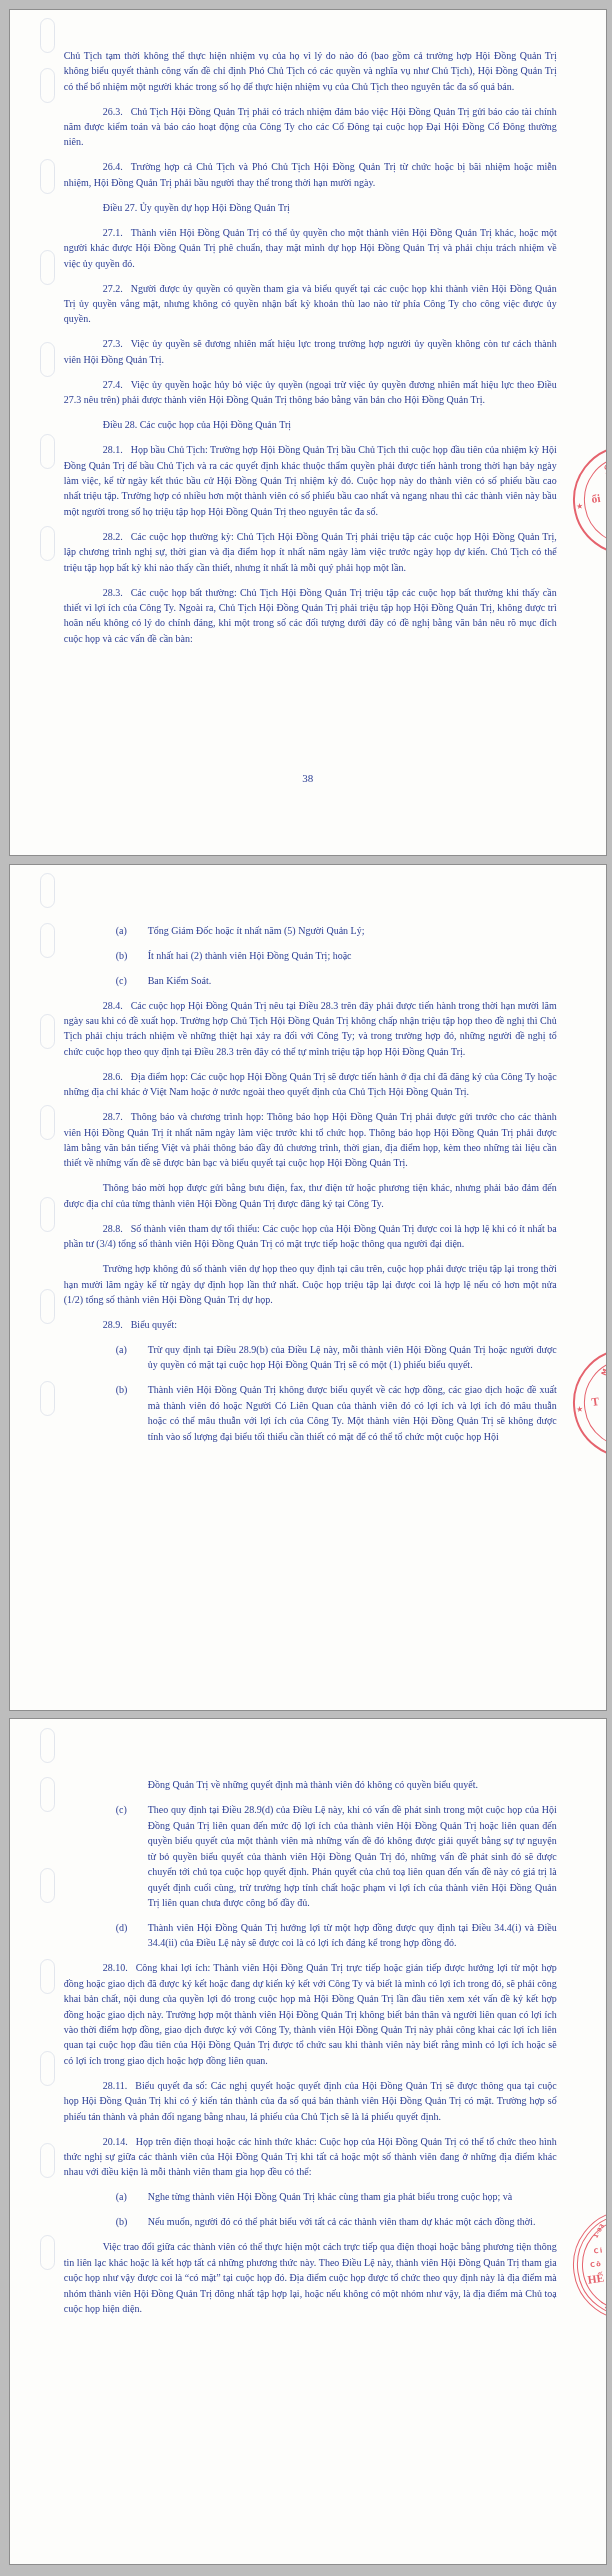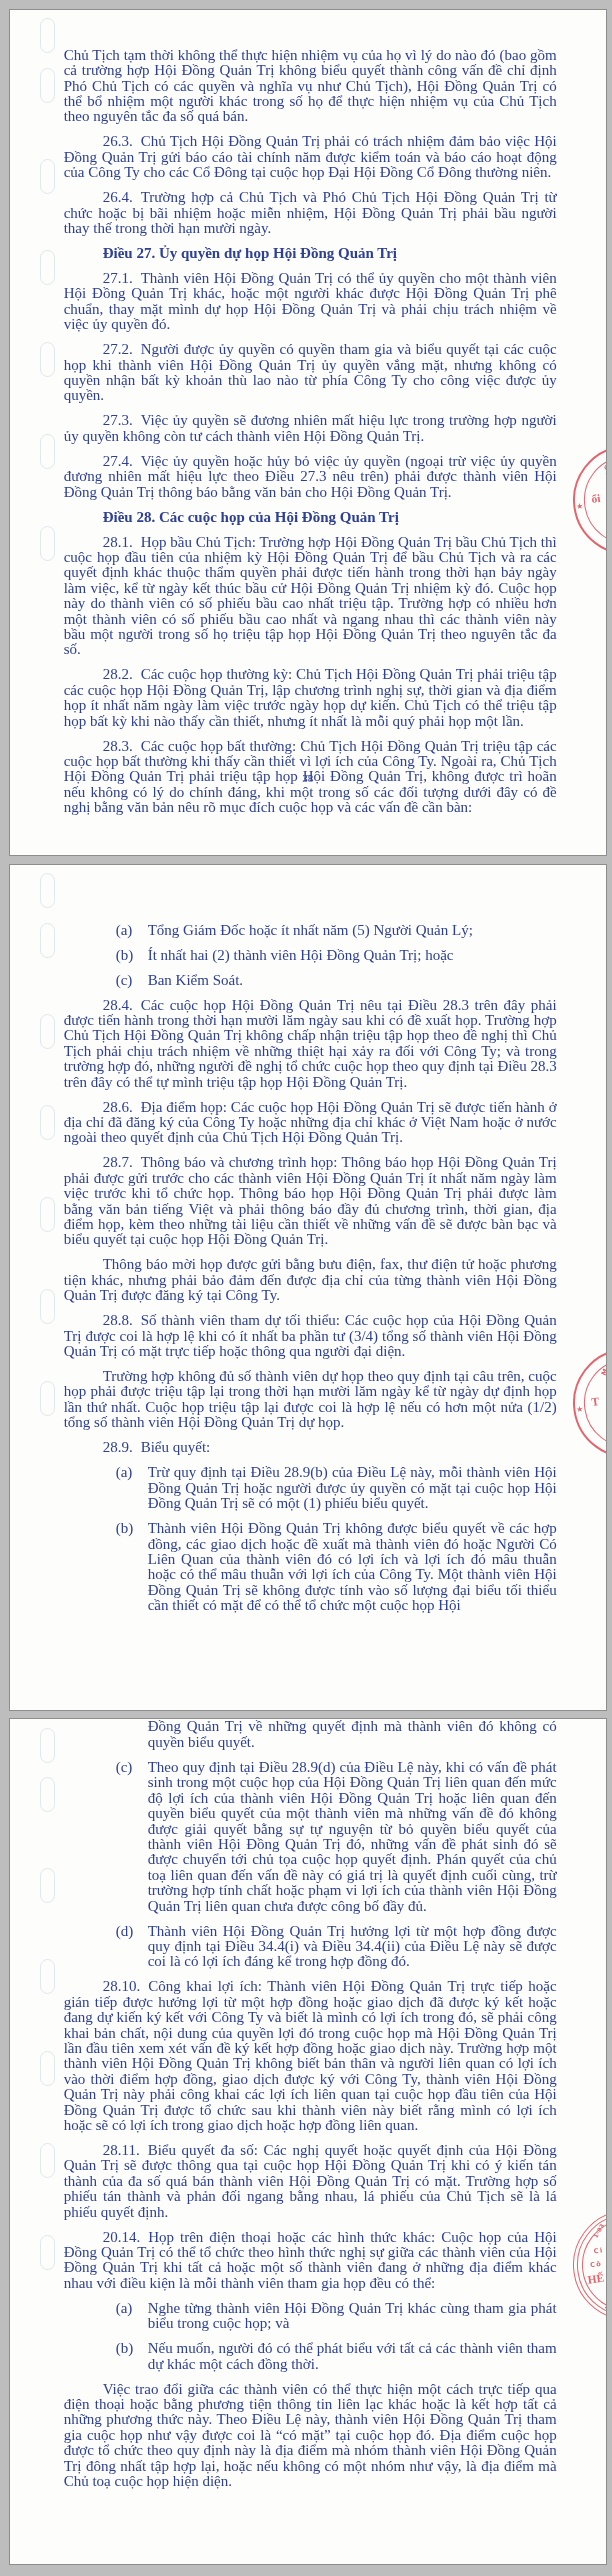--- a/index.html
+++ b/index.html
@@ -9,25 +9,25 @@
     padding:8.7px 4.4px 9.6px 8.7px;position:relative;overflow:hidden;
     font-family:"Liberation Serif","DejaVu Serif",serif;
   }
   .page{
     width:598px;height:847px;background:#fdfdfb;border:0.9px solid #8d8d8d;
     margin-bottom:7.9px;position:relative;overflow:hidden;
   }
   .page:last-child{margin-bottom:0}
   .content{
     position:absolute;left:54px;right:49px;top:0;
-    color:#2e4095;font-size:15px;line-height:15.4px;text-align:justify;
+    color:#2e4095;font-size:10px;line-height:15.4px;text-align:justify;
   }
   .blk{margin-bottom:9.6px}
   .para.indent{text-indent:39px}
-  .heading{font-weight:bold;text-indent:39px}
+  .heading{font-weight:normal;text-indent:39px}
   .nlabel{margin-right:8px}
   .sub{position:relative;padding-left:84px}
   .sub .slabel{position:absolute;left:52px;text-indent:0}
   .contsub{margin-left:84px}
   .pageno{
     position:absolute;top:762px;left:0;right:0;text-align:center;
     color:#2e4095;font-size:11px;
   }
   .bindmark{
     position:absolute;left:30px;width:15px;height:35px;
@@ -118,21 +118,21 @@
       </div>
     </div>
     <div class="page">
       <div class="bindmark" style="top: 8.7px;"></div>
       <div class="bindmark" style="top: 58px;"></div>
       <div class="bindmark" style="top: 149px;"></div>
       <div class="bindmark" style="top: 240px;"></div>
       <div class="bindmark" style="top: 332px;"></div>
       <div class="bindmark" style="top: 424px;"></div>
       <div class="bindmark" style="top: 516px;"></div>
-      <div class="content" style="">
+      <div class="content" style="padding-top: 58px;">
         <p class="blk contsub">Đồng Quản Trị về những quyết định mà thành viên đó không có quyền biểu quyết.</p>
         <div class="blk sub"><span class="slabel">(c)</span><span>Theo quy định tại Điều 28.9(d) của Điều Lệ này, khi có vấn đề phát sinh trong một cuộc họp của Hội Đồng Quản Trị liên quan đến mức độ lợi ích của thành viên Hội Đồng Quản Trị hoặc liên quan đến quyền biểu quyết của một thành viên mà những vấn đề đó không được giải quyết bằng sự tự nguyện từ bỏ quyền biểu quyết của thành viên Hội Đồng Quản Trị đó, những vấn đề phát sinh đó sẽ được chuyển tới chủ tọa cuộc họp quyết định. Phán quyết của chủ toạ liên quan đến vấn đề này có giá trị là quyết định cuối cùng, trừ trường hợp tính chất hoặc phạm vi lợi ích của thành viên Hội Đồng Quản Trị liên quan chưa được công bố đầy đủ.</span></div>
         <div class="blk sub"><span class="slabel">(d)</span><span>Thành viên Hội Đồng Quản Trị hưởng lợi từ một hợp đồng được quy định tại Điều 34.4(i) và Điều 34.4(ii) của Điều Lệ này sẽ được coi là có lợi ích đáng kể trong hợp đồng đó.</span></div>
         <p class="blk para indent"><span class="nlabel">28.10.</span>Công khai lợi ích: Thành viên Hội Đồng Quản Trị trực tiếp hoặc gián tiếp được hưởng lợi từ một hợp đồng hoặc giao dịch đã được ký kết hoặc đang dự kiến ký kết với Công Ty và biết là mình có lợi ích trong đó, sẽ phải công khai bản chất, nội dung của quyền lợi đó trong cuộc họp mà Hội Đồng Quản Trị lần đầu tiên xem xét vấn đề ký kết hợp đồng hoặc giao dịch này. Trường hợp một thành viên Hội Đồng Quản Trị không biết bản thân và người liên quan có lợi ích vào thời điểm hợp đồng, giao dịch được ký với Công Ty, thành viên Hội Đồng Quản Trị này phải công khai các lợi ích liên quan tại cuộc họp đầu tiên của Hội Đồng Quản Trị được tổ chức sau khi thành viên này biết rằng mình có lợi ích hoặc sẽ có lợi ích trong giao dịch hoặc hợp đồng liên quan.</p>
         <p class="blk para indent"><span class="nlabel">28.11.</span>Biểu quyết đa số: Các nghị quyết hoặc quyết định của Hội Đồng Quản Trị sẽ được thông qua tại cuộc họp Hội Đồng Quản Trị khi có ý kiến tán thành của đa số quá bán thành viên Hội Đồng Quản Trị có mặt. Trường hợp số phiếu tán thành và phản đối ngang bằng nhau, lá phiếu của Chủ Tịch sẽ là lá phiếu quyết định.</p>
         <p class="blk para indent"><span class="nlabel">20.14.</span>Họp trên điện thoại hoặc các hình thức khác: Cuộc họp của Hội Đồng Quản Trị có thể tổ chức theo hình thức nghị sự giữa các thành viên của Hội Đồng Quản Trị khi tất cả hoặc một số thành viên đang ở những địa điểm khác nhau với điều kiện là mỗi thành viên tham gia họp đều có thể:</p>
         <div class="blk sub"><span class="slabel">(a)</span><span>Nghe từng thành viên Hội Đồng Quản Trị khác cùng tham gia phát biểu trong cuộc họp; và</span></div>
         <div class="blk sub"><span class="slabel">(b)</span><span>Nếu muốn, người đó có thể phát biểu với tất cả các thành viên tham dự khác một cách đồng thời.</span></div>
         <p class="blk para indent">Việc trao đổi giữa các thành viên có thể thực hiện một cách trực tiếp qua điện thoại hoặc bằng phương tiện thông tin liên lạc khác hoặc là kết hợp tất cả những phương thức này. Theo Điều Lệ này, thành viên Hội Đồng Quản Trị tham gia cuộc họp như vậy được coi là “có mặt” tại cuộc họp đó. Địa điểm cuộc họp được tổ chức theo quy định này là địa điểm mà nhóm thành viên Hội Đồng Quản Trị đông nhất tập hợp lại, hoặc nếu không có một nhóm như vậy, là địa điểm mà Chủ toạ cuộc họp hiện diện.</p>
       </div>

